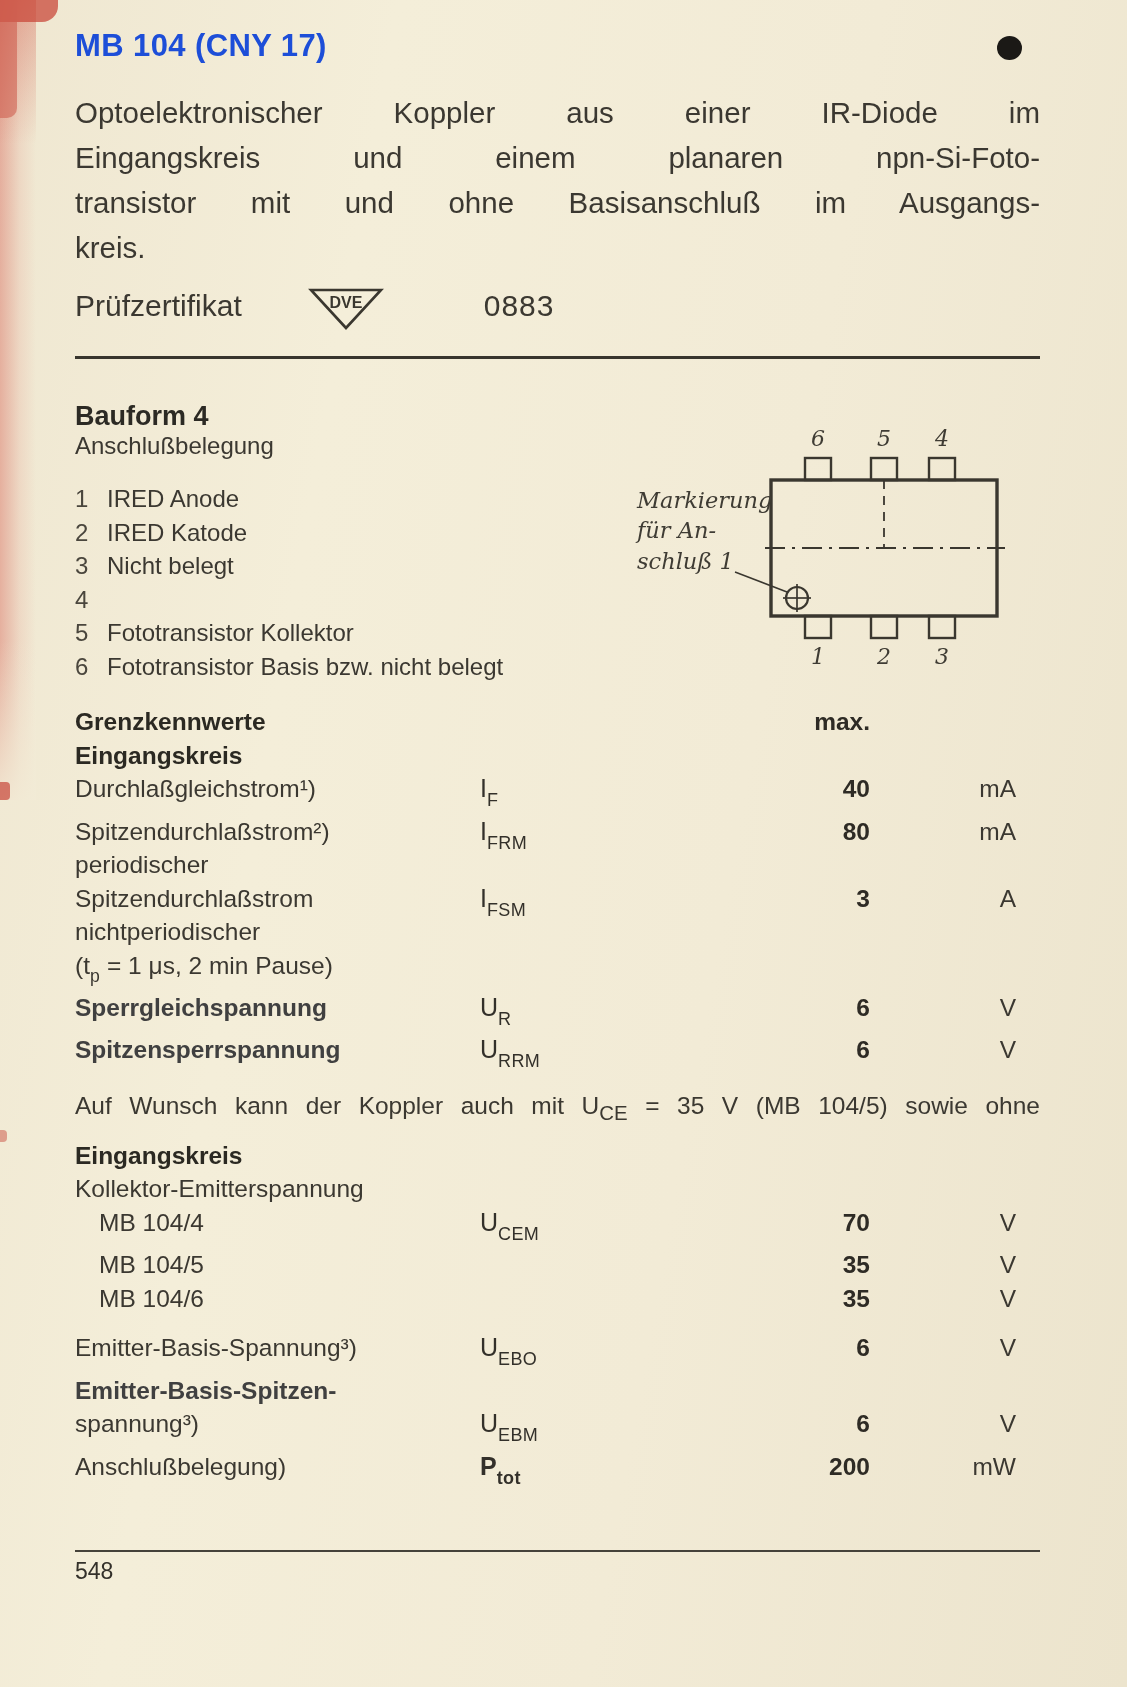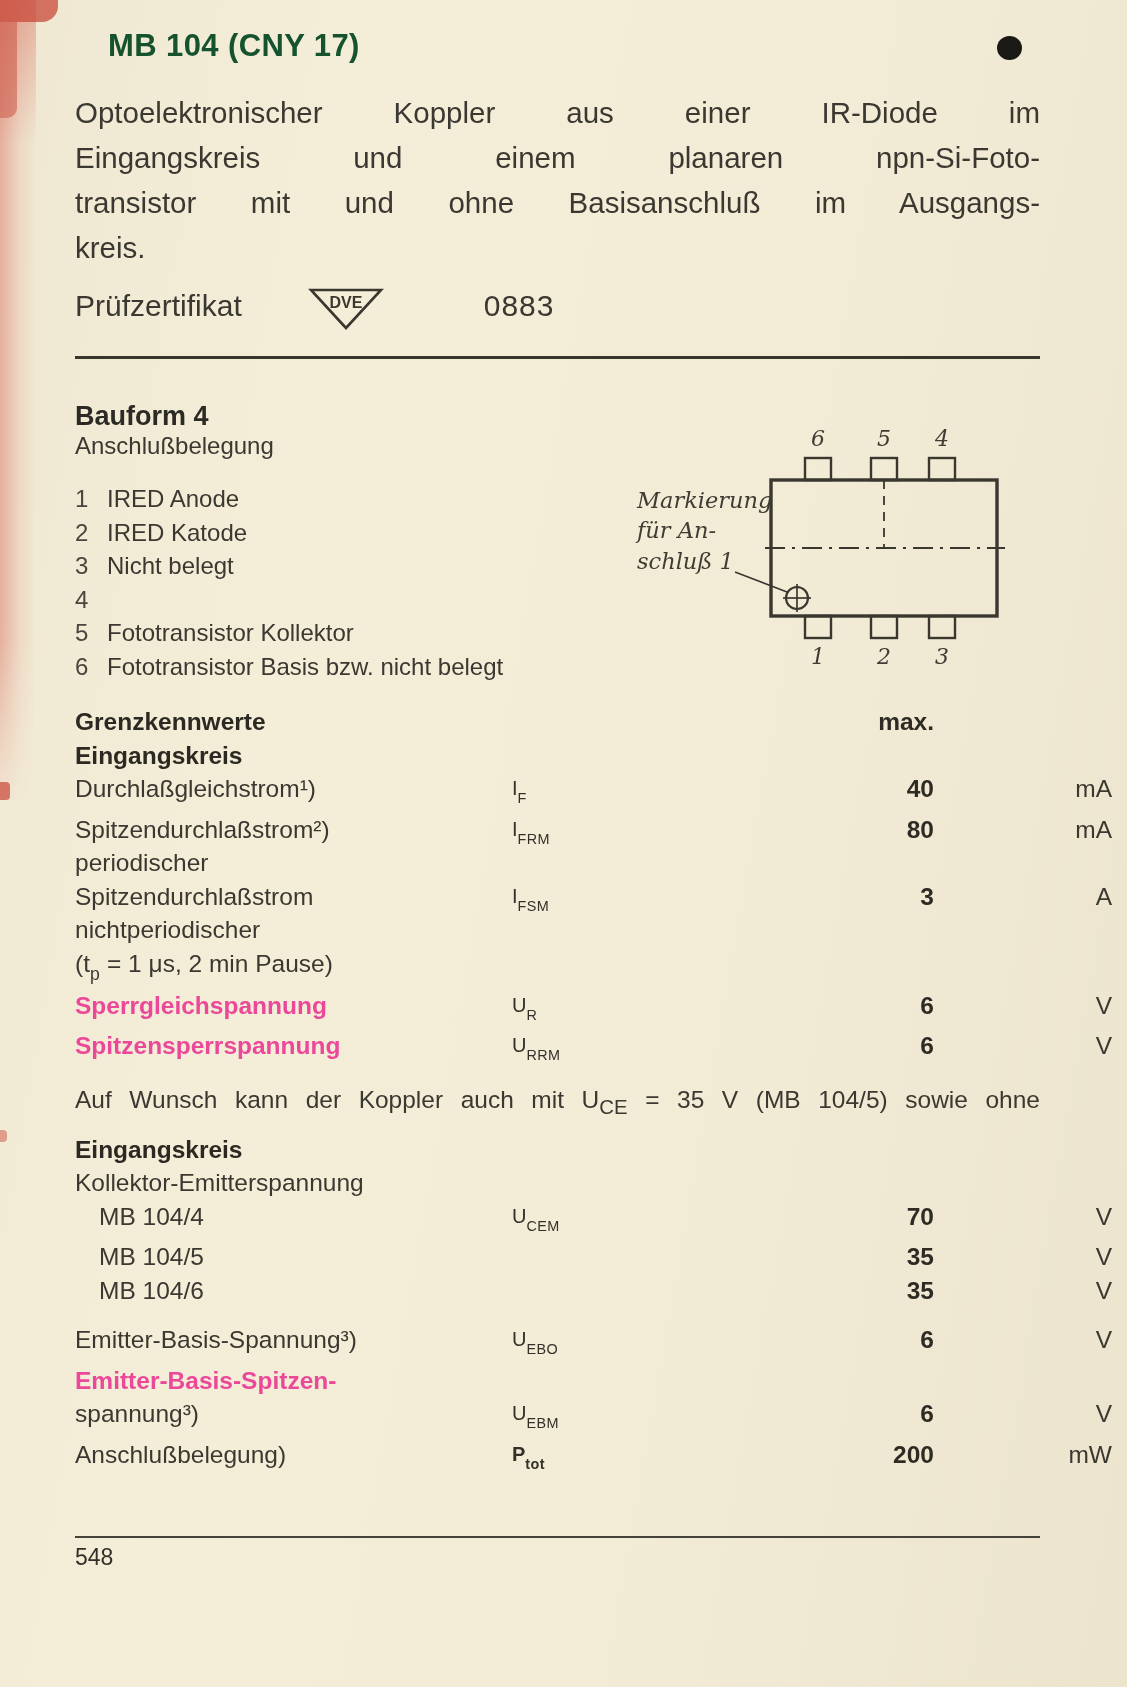--- a/index.html
+++ b/index.html
@@ -19,21 +19,21 @@
   .scan-strip-fade { position:absolute; left:0; top:0; width:36px; height:800px; pointer-events:none;
     background: linear-gradient(to bottom, rgba(204,70,55,0.35), rgba(226,140,128,0) 18%, rgba(226,140,128,0) 80%, rgba(242,235,214,0.9) 100%); }
   .corner-red { position:absolute; left:0; top:0; width:58px; height:22px; background:#c94a3b; opacity:.75; border-bottom-right-radius:16px; }
   .corner-red2 { position:absolute; left:0; top:0; width:17px; height:118px; background:#cf5f50; opacity:.6; border-bottom-right-radius:10px; }
   .tick1 { position:absolute; left:0; top:782px; width:10px; height:18px; background:#c94f41; opacity:.75; border-radius:0 4px 4px 0; }
   .tick2 { position:absolute; left:0; top:1130px; width:7px; height:12px; background:#c94f41; opacity:.5; border-radius:0 4px 4px 0; }
 
   .content { position:absolute; left:75px; top:28px; width:965px; }
 
   .title-row { display:flex; justify-content:space-between; align-items:flex-start; }
-  .title { font-size:31px; font-weight:700; letter-spacing:.4px; color:#14532d;margin-left:33px; }
+  .title { font-size:31px; font-weight:700; letter-spacing:.4px; color:#1d4ed8; }
   .dot { width:25px; height:24px; border-radius:50%; background:#1b1916; margin-top:8px; margin-right:18px; flex:none; }
 
   .intro { margin-top:26px; font-size:29.5px; line-height:45px; color:#3b3831; }
   .jline { text-align:justify; text-align-last:justify; }
   .jline.last { text-align-last:auto; }
 
   .cert-row { margin-top:8px; display:flex; align-items:center; font-size:30px; color:#3b3831; }
   .vde-logo { margin-left:64px; width:80px; height:56px; flex:none; }
   .cert-number { margin-left:98px; letter-spacing:1px; }
 
@@ -47,24 +47,24 @@
   .pin-item { display:flex; font-size:24px; line-height:33.5px; color:#3b3831; }
   .pin-num { width:32px; flex:none; color:#4a463d; }
 
   .diagram { position:absolute; left:560px; top:-14px; width:374px; height:252px; }
   .diagram svg { width:100%; height:100%; }
   .dline { stroke:#3a372f; fill:none; }
   .dtext { fill:#3f3c34; font-family:"DejaVu Serif", serif; font-style:italic; }
 
   .limits { margin-top:22px; }
   .trow { display:grid; grid-template-columns:405px 212px 178px 170px; align-items:start;
-          font-size:24.5px; line-height:33.5px; color:#3b3831;gap:32px; }
-  .c-label .b, .b { font-weight:700; color:#ec4899; }
+          font-size:24.5px; line-height:33.5px; color:#3b3831; }
+  .c-label .b, .b { font-weight:700; color:#404040; }
   .c-label.indent { padding-left:24px; }
-  .c-sym { font-size:20px; color:#33302a; }
+  .c-sym { font-size:25px; color:#33302a; }
   .c-sym sub, .lsub { font-size:0.72em; position:relative; top:3px; letter-spacing:.4px; }
   .c-val { text-align:right; font-weight:600; color:#2e2b25; }
   .c-unit { text-align:right; padding-right:24px; }
   .thead .c-label, .section-h { font-weight:700; color:#2b2922; }
   .thead .c-val { font-weight:700; }
   .gap { margin-top:16px; }
 
   .note { margin-top:12px; font-size:24.5px; line-height:35px; color:#3b3831; }
   .note-l1 { text-align:justify; text-align-last:justify; }
 

